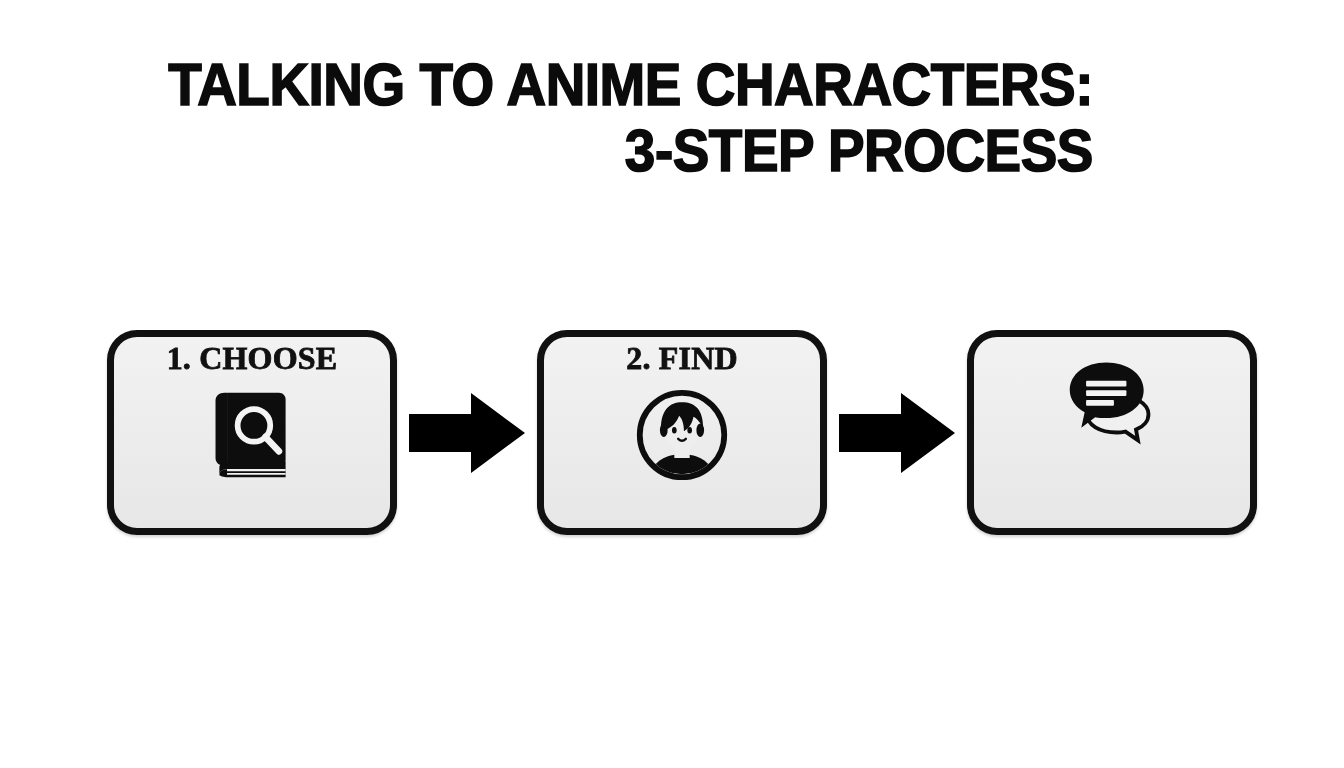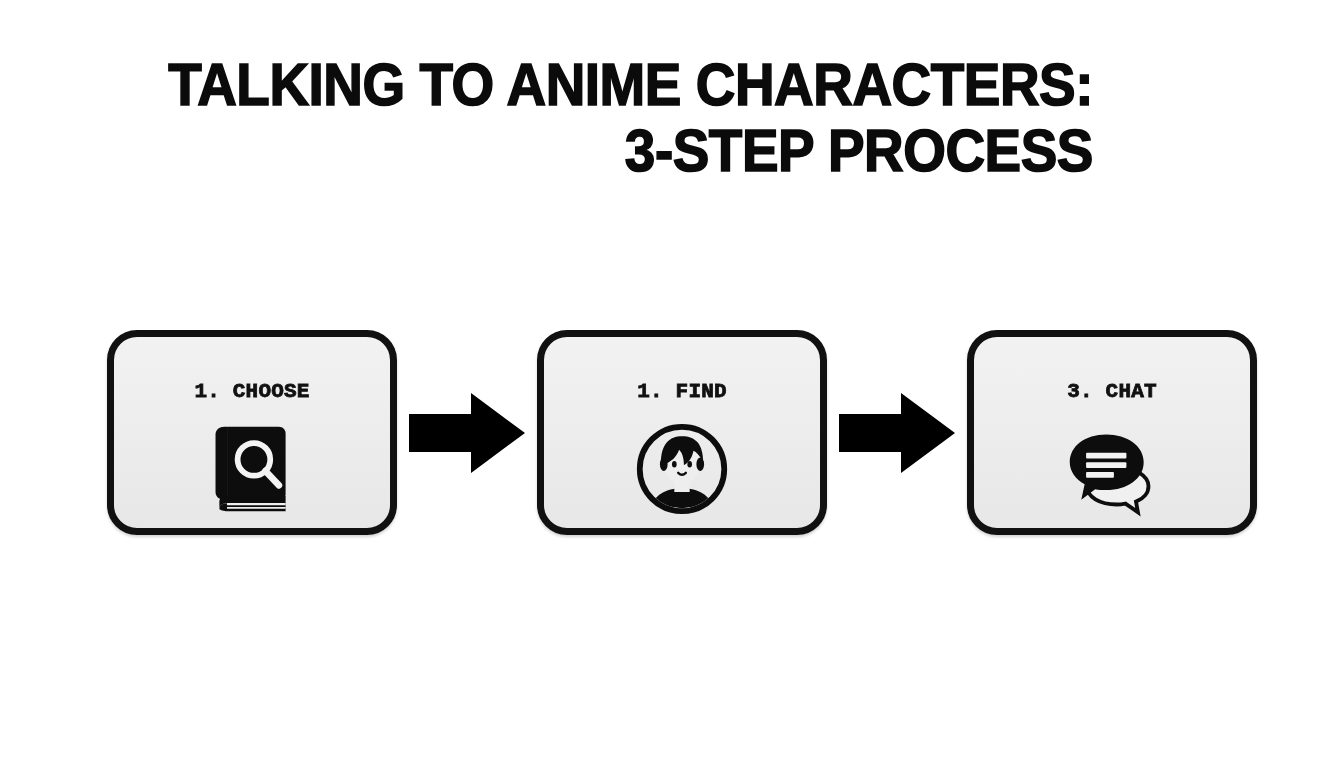--- a/index.html
+++ b/index.html
@@ -61,24 +61,24 @@
     background: linear-gradient(180deg, #f2f2f2 0%, #ececec 55%, #e7e7e7 100%);
     display: flex;
     flex-direction: column;
     align-items: center;
     position: relative;
     box-shadow: 0 2px 3px rgba(0,0,0,0.18);
     flex: 0 0 auto;
   }
 
   .step-label {
-    margin-top: 38px;
-    font-family: Liberation Mono, monospace;
+    margin-top: 4px;
+    font-family: Liberation Serif, serif;
     font-weight: 700;
-    font-size: 21px;
+    font-size: 32px;
     line-height: 34px;
     letter-spacing: 0.2px;
     color: #111111;
     -webkit-text-stroke: 0.8px #111111;
     white-space: nowrap;
   }
 
   .step-icon {
     margin-top: 12px;
     width: 96px;
@@ -130,21 +130,21 @@
     </div>
   </div>
 
   <div class="arrow-wrap">
     <svg width="116" height="80" viewBox="0 0 116 80" xmlns="http://www.w3.org/2000/svg">
       <path d="M0 21 L62 21 L62 0 L116 40 L62 80 L62 59 L0 59 Z" fill="#000000"></path>
     </svg>
   </div>
 
   <div class="step-box">
-    <div class="step-label">1. FIND</div>
+    <div class="step-label">2. FIND</div>
     <div class="step-icon">
       <svg viewBox="0 0 100 100" xmlns="http://www.w3.org/2000/svg">
 
         <circle cx="50" cy="50" r="44" fill="none" stroke="#0d0d0d" stroke-width="6"></circle>
 
         <defs>
           <clipPath id="avatarClip">
             <circle cx="50" cy="50" r="41"></circle>
           </clipPath>
         </defs>
@@ -173,21 +173,20 @@
     </div>
   </div>
 
   <div class="arrow-wrap">
     <svg width="116" height="80" viewBox="0 0 116 80" xmlns="http://www.w3.org/2000/svg">
       <path d="M0 21 L62 21 L62 0 L116 40 L62 80 L62 59 L0 59 Z" fill="#000000"></path>
     </svg>
   </div>
 
   <div class="step-box">
-    <div class="step-label">3. CHAT</div>
     <div class="step-icon">
       <svg viewBox="0 0 100 100" xmlns="http://www.w3.org/2000/svg">
 
         <path d="M55 48 C73 48 88 57 88 68 C88 75 83 81 75 84 L77 95 L64 86
                  C61 86.6 58 87 55 87 C37 87 24 79 24 68 C24 57 37 48 55 48 Z" fill="#f0f0f0" stroke="#0d0d0d" stroke-width="4"></path>
 
         <path d="M44 14 C66 14 83 26 83 43 C83 60 66 72 44 72
                  C40 72 36 71.6 32.5 71 L18 82 L21.5 66
                  C12 60.5 6 52.5 6 43 C6 26 22 14 44 14 Z" fill="#0d0d0d"></path>
 

